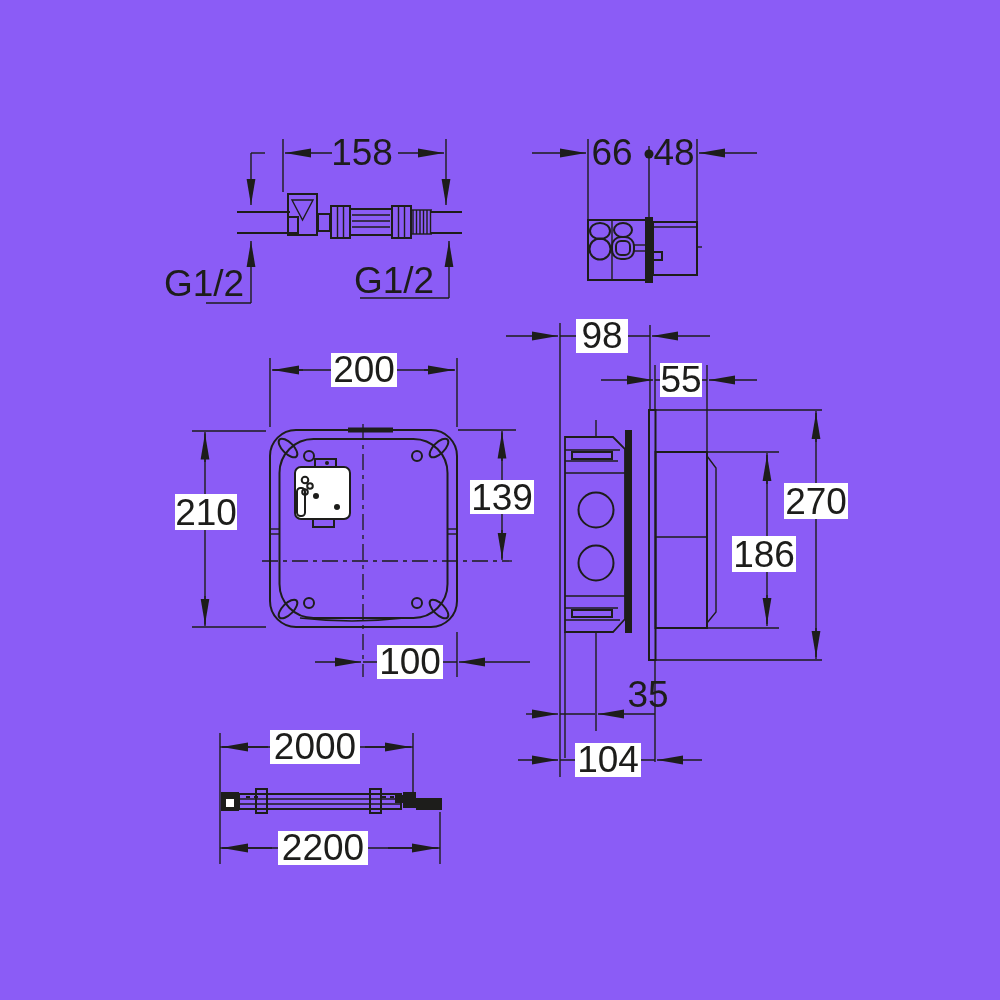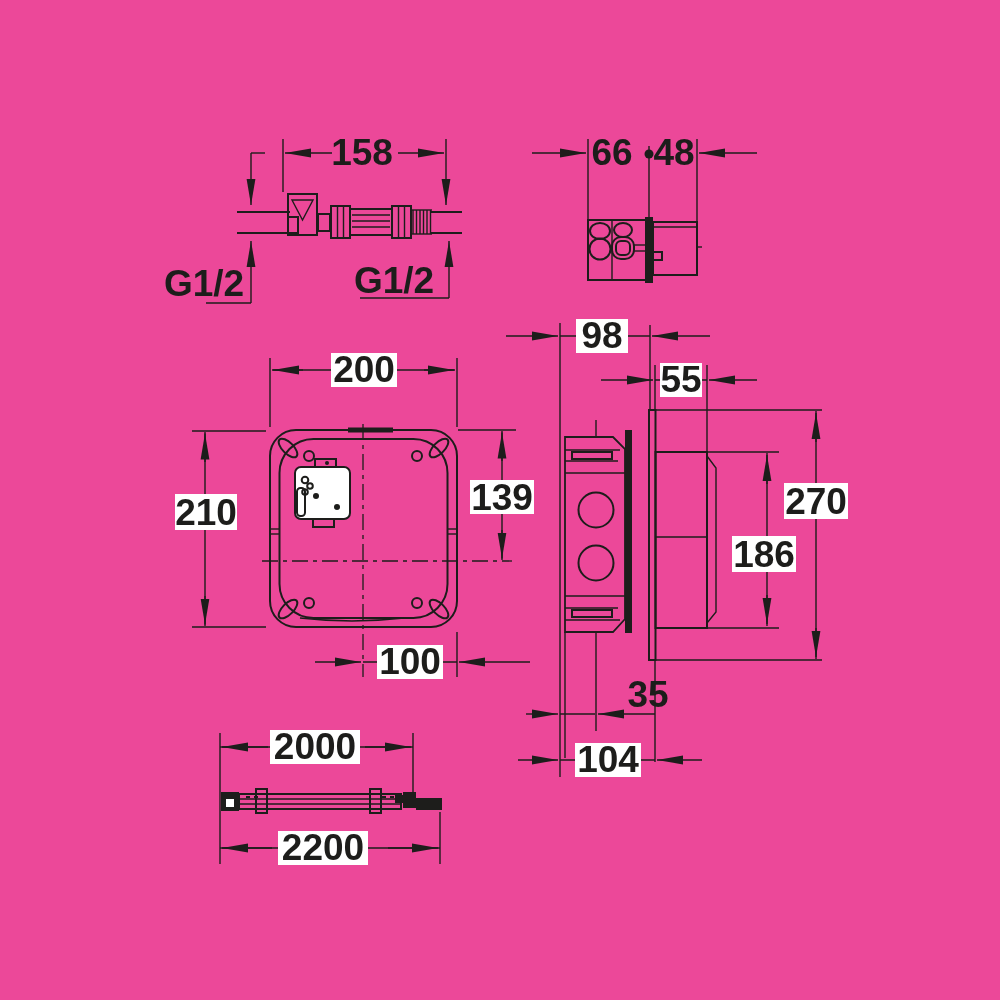--- a/index.html
+++ b/index.html
@@ -1,16 +1,16 @@
 <!DOCTYPE html>
 <html><head>
 <meta charset="utf-8">
 <style>
   html,body{margin:0;padding:0;background:#fff;}
-  .canvas{width:1000px;height:1000px;background:#ec4899;position:relative;overflow:hidden;font-weight:bold;}
+  .canvas{width:1000px;height:1000px;background:#8b5cf6;position:relative;overflow:hidden;}
   svg{display:block;}
   svg line, svg path, svg rect.o, svg circle.o, svg ellipse.o, svg polyline{
     stroke:#1d1d1b; fill:none; stroke-width:2;
   }
   .thin{stroke-width:1.4;}
   .med{stroke-width:1.8;}
   .thick{stroke-width:2.4;}
   .xthick{stroke-width:5;}
   .fillk{fill:#1d1d1b;stroke:none;}
   .fillw{fill:#ffffff;stroke:none;}

